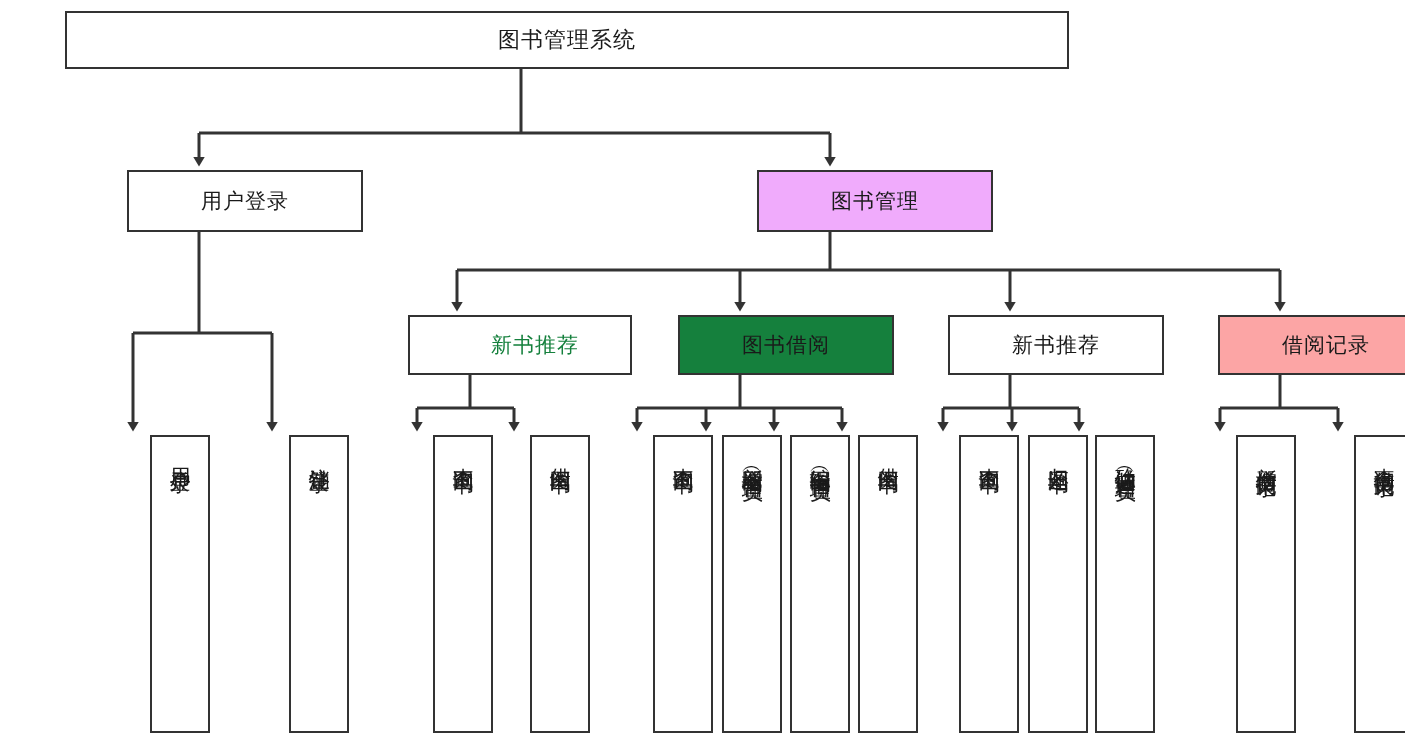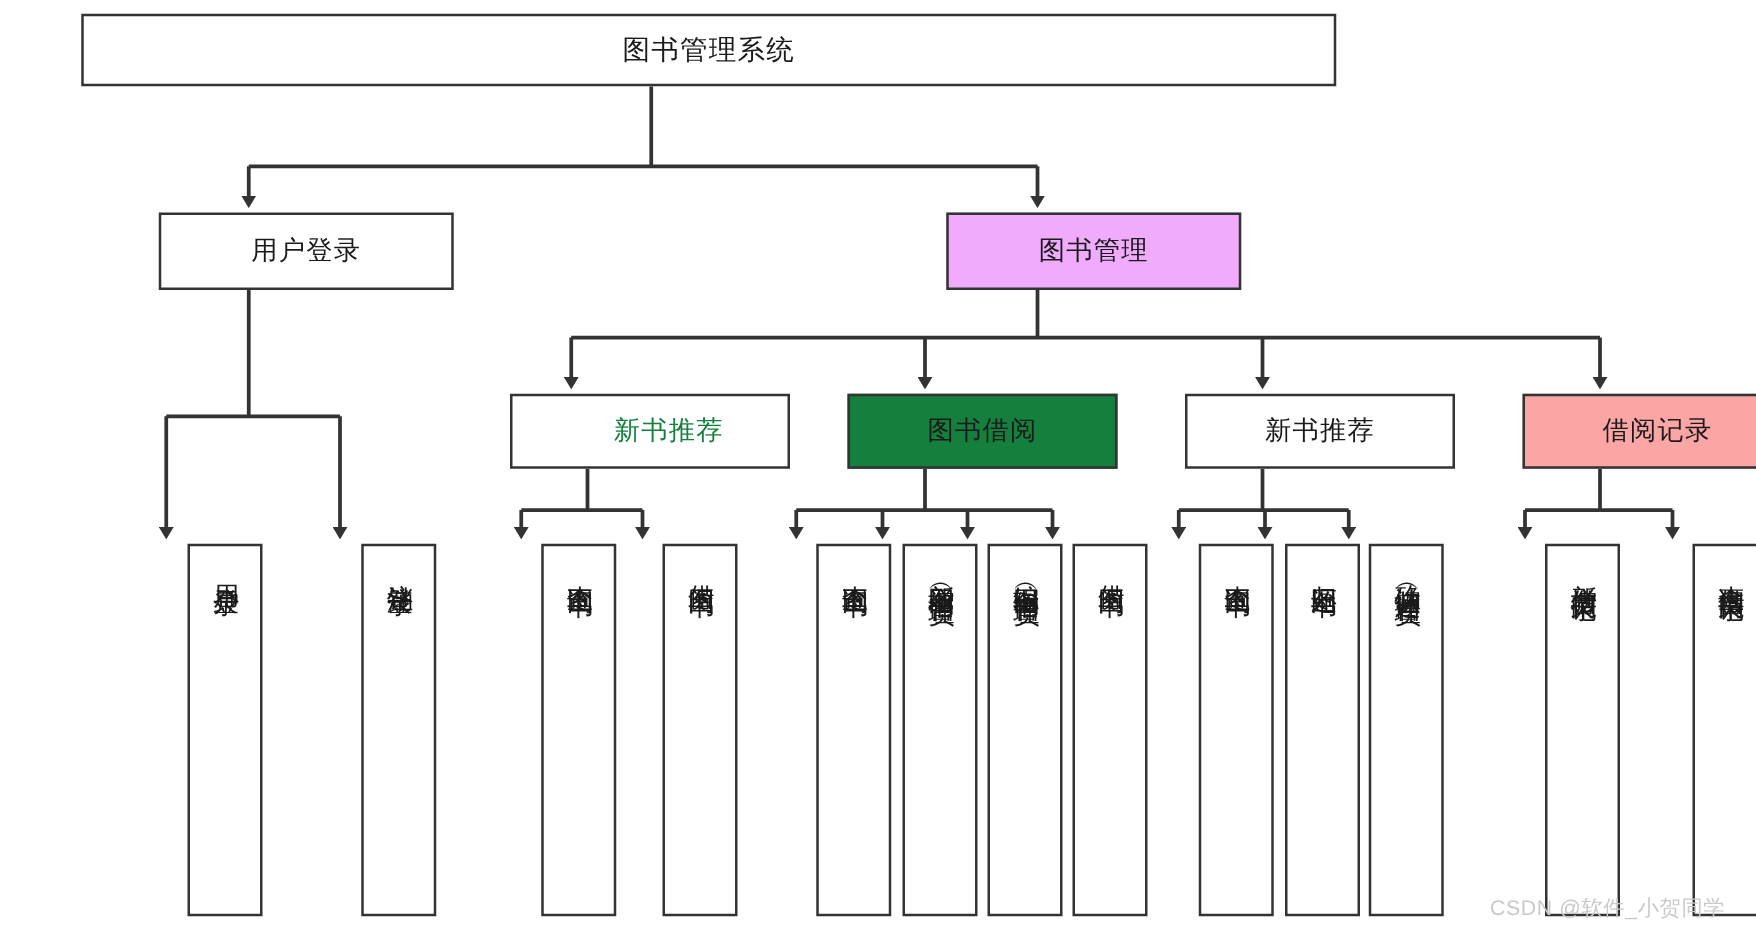--- a/index.html
+++ b/index.html
@@ -134,15 +134,14 @@
   <div class="node vert" style="left: 607px; top: 435px; width: 60px; height: 298px; border-color: rgb(51, 51, 51); background: rgb(255, 255, 255); color: rgb(26, 26, 26);">查询图书</div>
   <div class="node vert" style="left: 676px; top: 435px; width: 60px; height: 298px; border-color: rgb(51, 51, 51); background: rgb(255, 255, 255); color: rgb(26, 26, 26);">新增图书（管理员）</div>
   <div class="node vert" style="left: 744px; top: 435px; width: 60px; height: 298px; border-color: rgb(51, 51, 51); background: rgb(255, 255, 255); color: rgb(26, 26, 26);">编辑图书（管理员）</div>
   <div class="node vert" style="left: 812px; top: 435px; width: 60px; height: 298px; border-color: rgb(51, 51, 51); background: rgb(255, 255, 255); color: rgb(26, 26, 26);">借阅图书</div>
   <div class="node vert" style="left: 913px; top: 435px; width: 60px; height: 298px; border-color: rgb(51, 51, 51); background: rgb(255, 255, 255); color: rgb(26, 26, 26);">查询图书</div>
   <div class="node vert" style="left: 982px; top: 435px; width: 60px; height: 298px; border-color: rgb(51, 51, 51); background: rgb(255, 255, 255); color: rgb(26, 26, 26);">归还图书</div>
   <div class="node vert" style="left: 1049px; top: 435px; width: 60px; height: 298px; border-color: rgb(51, 51, 51); background: rgb(255, 255, 255); color: rgb(26, 26, 26);">确认归还（管理员）</div>
   <div class="node vert" style="left: 1190px; top: 435px; width: 60px; height: 298px; border-color: rgb(51, 51, 51); background: rgb(255, 255, 255); color: rgb(26, 26, 26);">新增借阅记录</div>
   <div class="node vert" style="left: 1308px; top: 435px; width: 60px; height: 298px; border-color: rgb(51, 51, 51); background: rgb(255, 255, 255); color: rgb(26, 26, 26);">查询借阅记录</div>
 
-  <div class="watermark" style="left: 1192px; top: 715px; color: rgb(201, 201, 201);">CSDN @软件_小贺同学</div>
 
 </div>
 
 </body></html>

